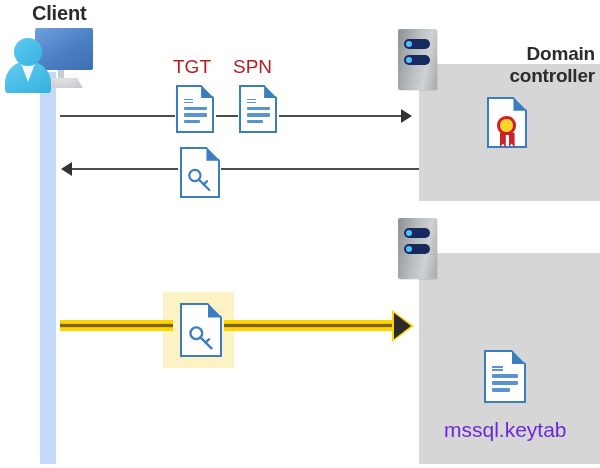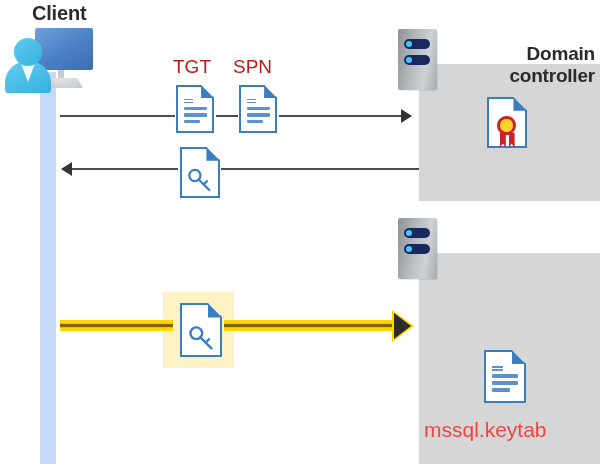--- a/index.html
+++ b/index.html
@@ -128,21 +128,21 @@
     border-left:22px solid #ffd500;}
   #yhead-in{position:absolute;left:394px;top:313px;width:0;height:0;
     border-top:13px solid transparent;border-bottom:13px solid transparent;
     border-left:17px solid #2b2b2b;}
   #hl-box{left:163px;top:292px;width:71px;height:76px;background:#fdf2c4;}
 
   
   .lbl{position:absolute;color:#b91c1c;font-size:19px;}
   #lbl-tgt{left:173px;top:56px;}
   #lbl-spn{left:233px;top:56px;}
-  #lbl-keytab{left:424px;top:418px;font-size:21px;color:#ef4444;}
+  #lbl-keytab{left:444px;top:418px;font-size:21px;color:#6d28d9;}
 </style>
 </head>
 <body>
 
 <div id="stage">
 
   <div class="panel abs" id="dc-panel"></div>
   <div class="panel abs" id="linux-panel"></div>
 
   <div class="abs" id="lifeline"></div>

